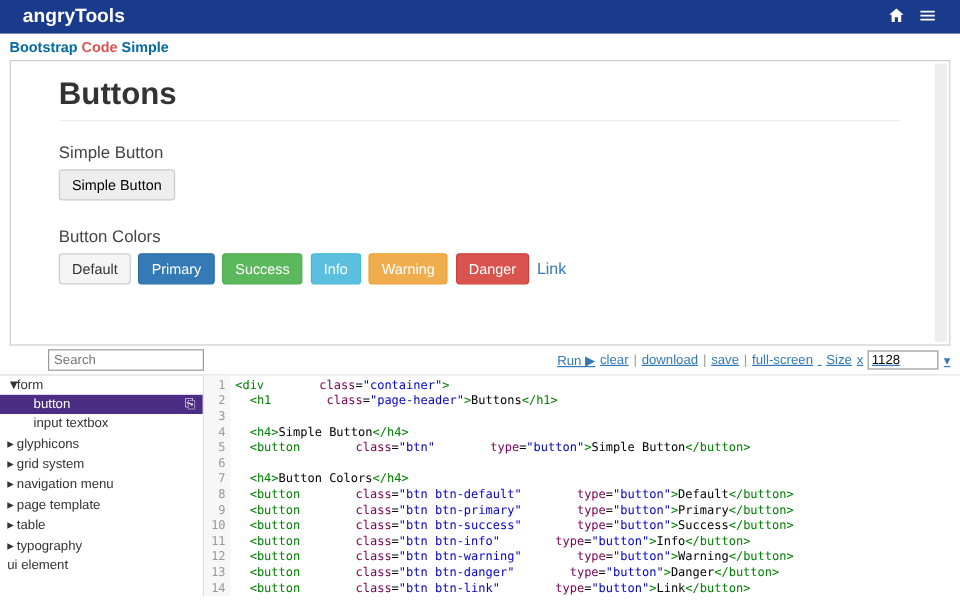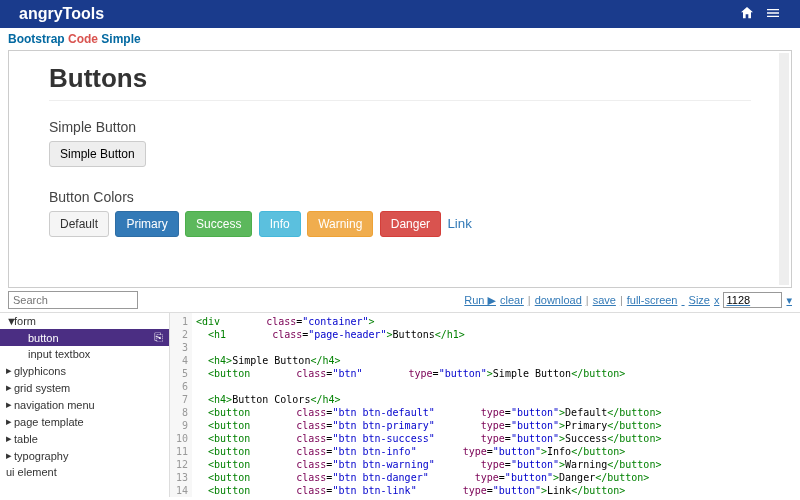--- a/index.html
+++ b/index.html
@@ -17,21 +17,21 @@
 .h4 { font-size: 14px; color: #444; margin: 8px 0 6px; }
 .btn { display: inline-block; padding: 5px 10px; font-size: 12px; border-radius: 3px; border: 1px solid #ccc; background: #eee; cursor: pointer; margin-right: 3px; }
 .btn-default { background: #f5f5f5; border-color: #ccc; color: #333; }
 .btn-primary { background: #337ab7; border-color: #2e6da4; color: #fff; }
 .btn-success { background: #5cb85c; border-color: #4cae4c; color: #fff; }
 .btn-info { background: #5bc0de; border-color: #46b8da; color: #fff; }
 .btn-warning { background: #f0ad4e; border-color: #eea236; color: #fff; }
 .btn-danger { background: #d9534f; border-color: #d43f3a; color: #fff; }
 .btn-link { background: none; border: none; color: #337ab7; cursor: pointer; }
 .toolbar { display: flex; justify-content: space-between; align-items: center; padding: 3px 8px; font-size: 11px; }
-.search { width: 130px; border: 1px solid #999; padding: 2px 4px; font-size: 11px; }
+.search { width: 130px; border: 1px solid #999; padding: 2px 4px; font-size: 11px; margin-left: 32px; }
 .actions { color: #337ab7; display: flex; align-items: center; gap: 4px; text-decoration: underline; }
 .actions a { color: #337ab7; text-decoration: none; cursor: pointer; }
 .sep { color: #999; }
 .sizebox { border: 1px solid #999; width: 59px; font-size: 11px; padding: 1px 2px; }
 .lower { display: flex; height: 185px; border-top: 1px solid #ddd; }
 .tree { width: 170px; border-right: 1px solid #ddd; overflow: hidden; font-size: 11px; }
 .tree-item { padding: 2px 6px; cursor: pointer; display: flex; align-items: center; }
 .tree-item .caret { width: 8px; display: inline-block; }
 .tree-item.selected { background: #4b2e83; color: #fff; }
 .tree-item.child { padding-left: 20px; }

